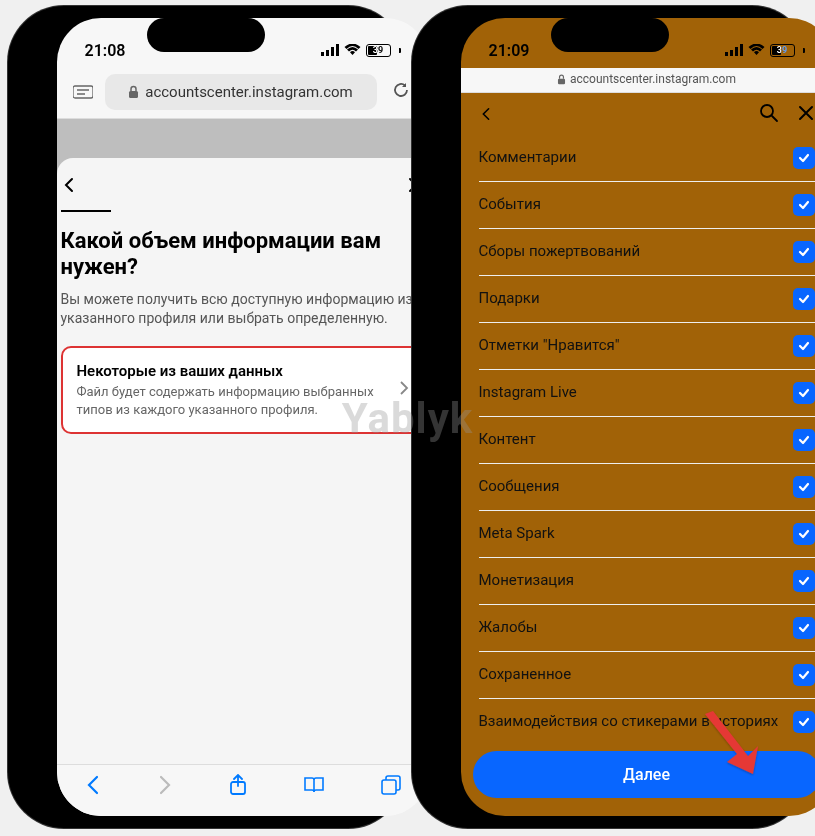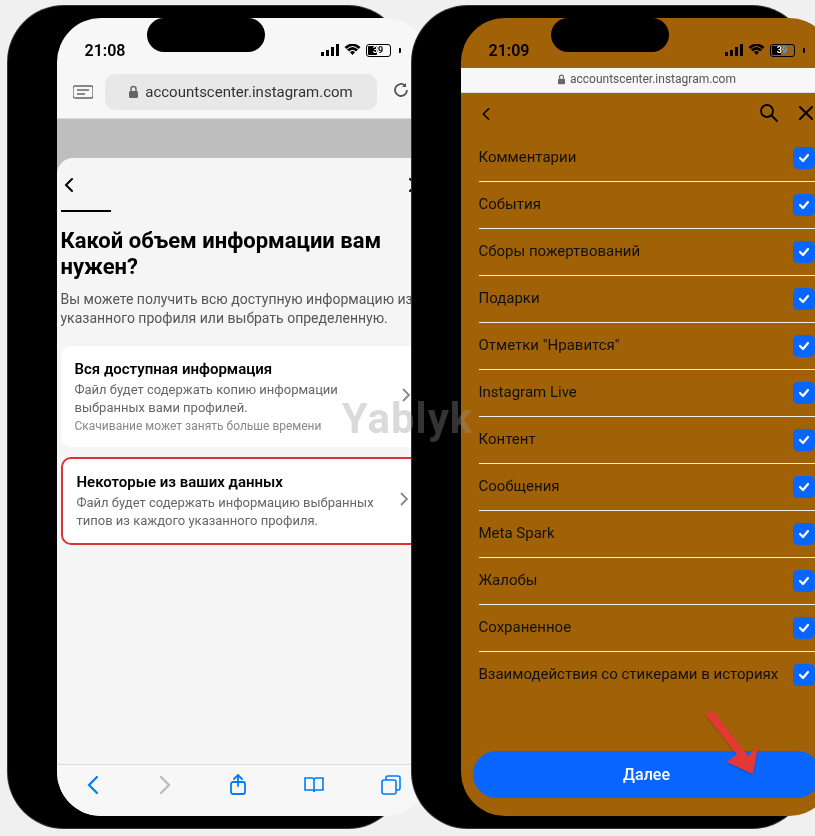--- a/index.html
+++ b/index.html
@@ -309,32 +309,20 @@
             <span>
               <svg width="18" height="18" viewBox="0 0 18 18">
                   <path d="M3 3 L15 15 M15 3 L3 15" stroke="#000" stroke-width="2" stroke-linecap="round"></path>
                 </svg>
             </span>
           </div>
           <div class="divider-short"></div>
           <div class="modal-title">Какой объем информации вам нужен?</div>
           <div class="modal-sub">Вы можете получить всю доступную информацию из указанного профиля или выбрать определенную.</div>
 
-          <div class="opt-card">
-            <div class="opt-text">
-              <div class="opt-title">Вся доступная информация</div>
-              <div class="opt-desc">Файл будет содержать копию информации выбранных вами профилей.</div>
-              <div class="opt-note">Скачивание может занять больше времени</div>
-            </div>
-            <span class="chev">
-              <svg width="10" height="16" viewBox="0 0 10 16">
-                  <path d="M2 2 L8 8 L2 14" fill="none" stroke="#888" stroke-width="1.8"></path>
-                </svg>
-            </span>
-          </div>
 
           <div class="opt-card highlight">
             <div class="opt-text">
               <div class="opt-title">Некоторые из ваших данных</div>
               <div class="opt-desc">Файл будет содержать информацию выбранных типов из каждого указанного профиля.</div>
             </div>
             <span class="chev">
               <svg width="10" height="16" viewBox="0 0 10 16">
                   <path d="M2 2 L8 8 L2 14" fill="none" stroke="#888" stroke-width="1.8"></path>
                 </svg>
@@ -488,20 +476,28 @@
           </div>
           <div class="cat-row">
             <span class="cat-label">Meta Spark</span>
             <span class="checkbox">
               <svg width="14" height="14" viewBox="0 0 14 14">
                 <path d="M3 7 L6 10 L11 4" fill="none" stroke="#fff" stroke-width="2.2" stroke-linecap="round" stroke-linejoin="round"></path>
               </svg>
             </span>
           </div>
           <div class="cat-row">
+            <span class="cat-label">Монетизация</span>
+            <span class="checkbox">
+              <svg width="14" height="14" viewBox="0 0 14 14">
+                <path d="M3 7 L6 10 L11 4" fill="none" stroke="#fff" stroke-width="2.2" stroke-linecap="round" stroke-linejoin="round"></path>
+              </svg>
+            </span>
+          </div>
+          <div class="cat-row">
             <span class="cat-label">Жалобы</span>
             <span class="checkbox">
               <svg width="14" height="14" viewBox="0 0 14 14">
                 <path d="M3 7 L6 10 L11 4" fill="none" stroke="#fff" stroke-width="2.2" stroke-linecap="round" stroke-linejoin="round"></path>
               </svg>
             </span>
           </div>
           <div class="cat-row">
             <span class="cat-label">Сохраненное</span>
             <span class="checkbox">

